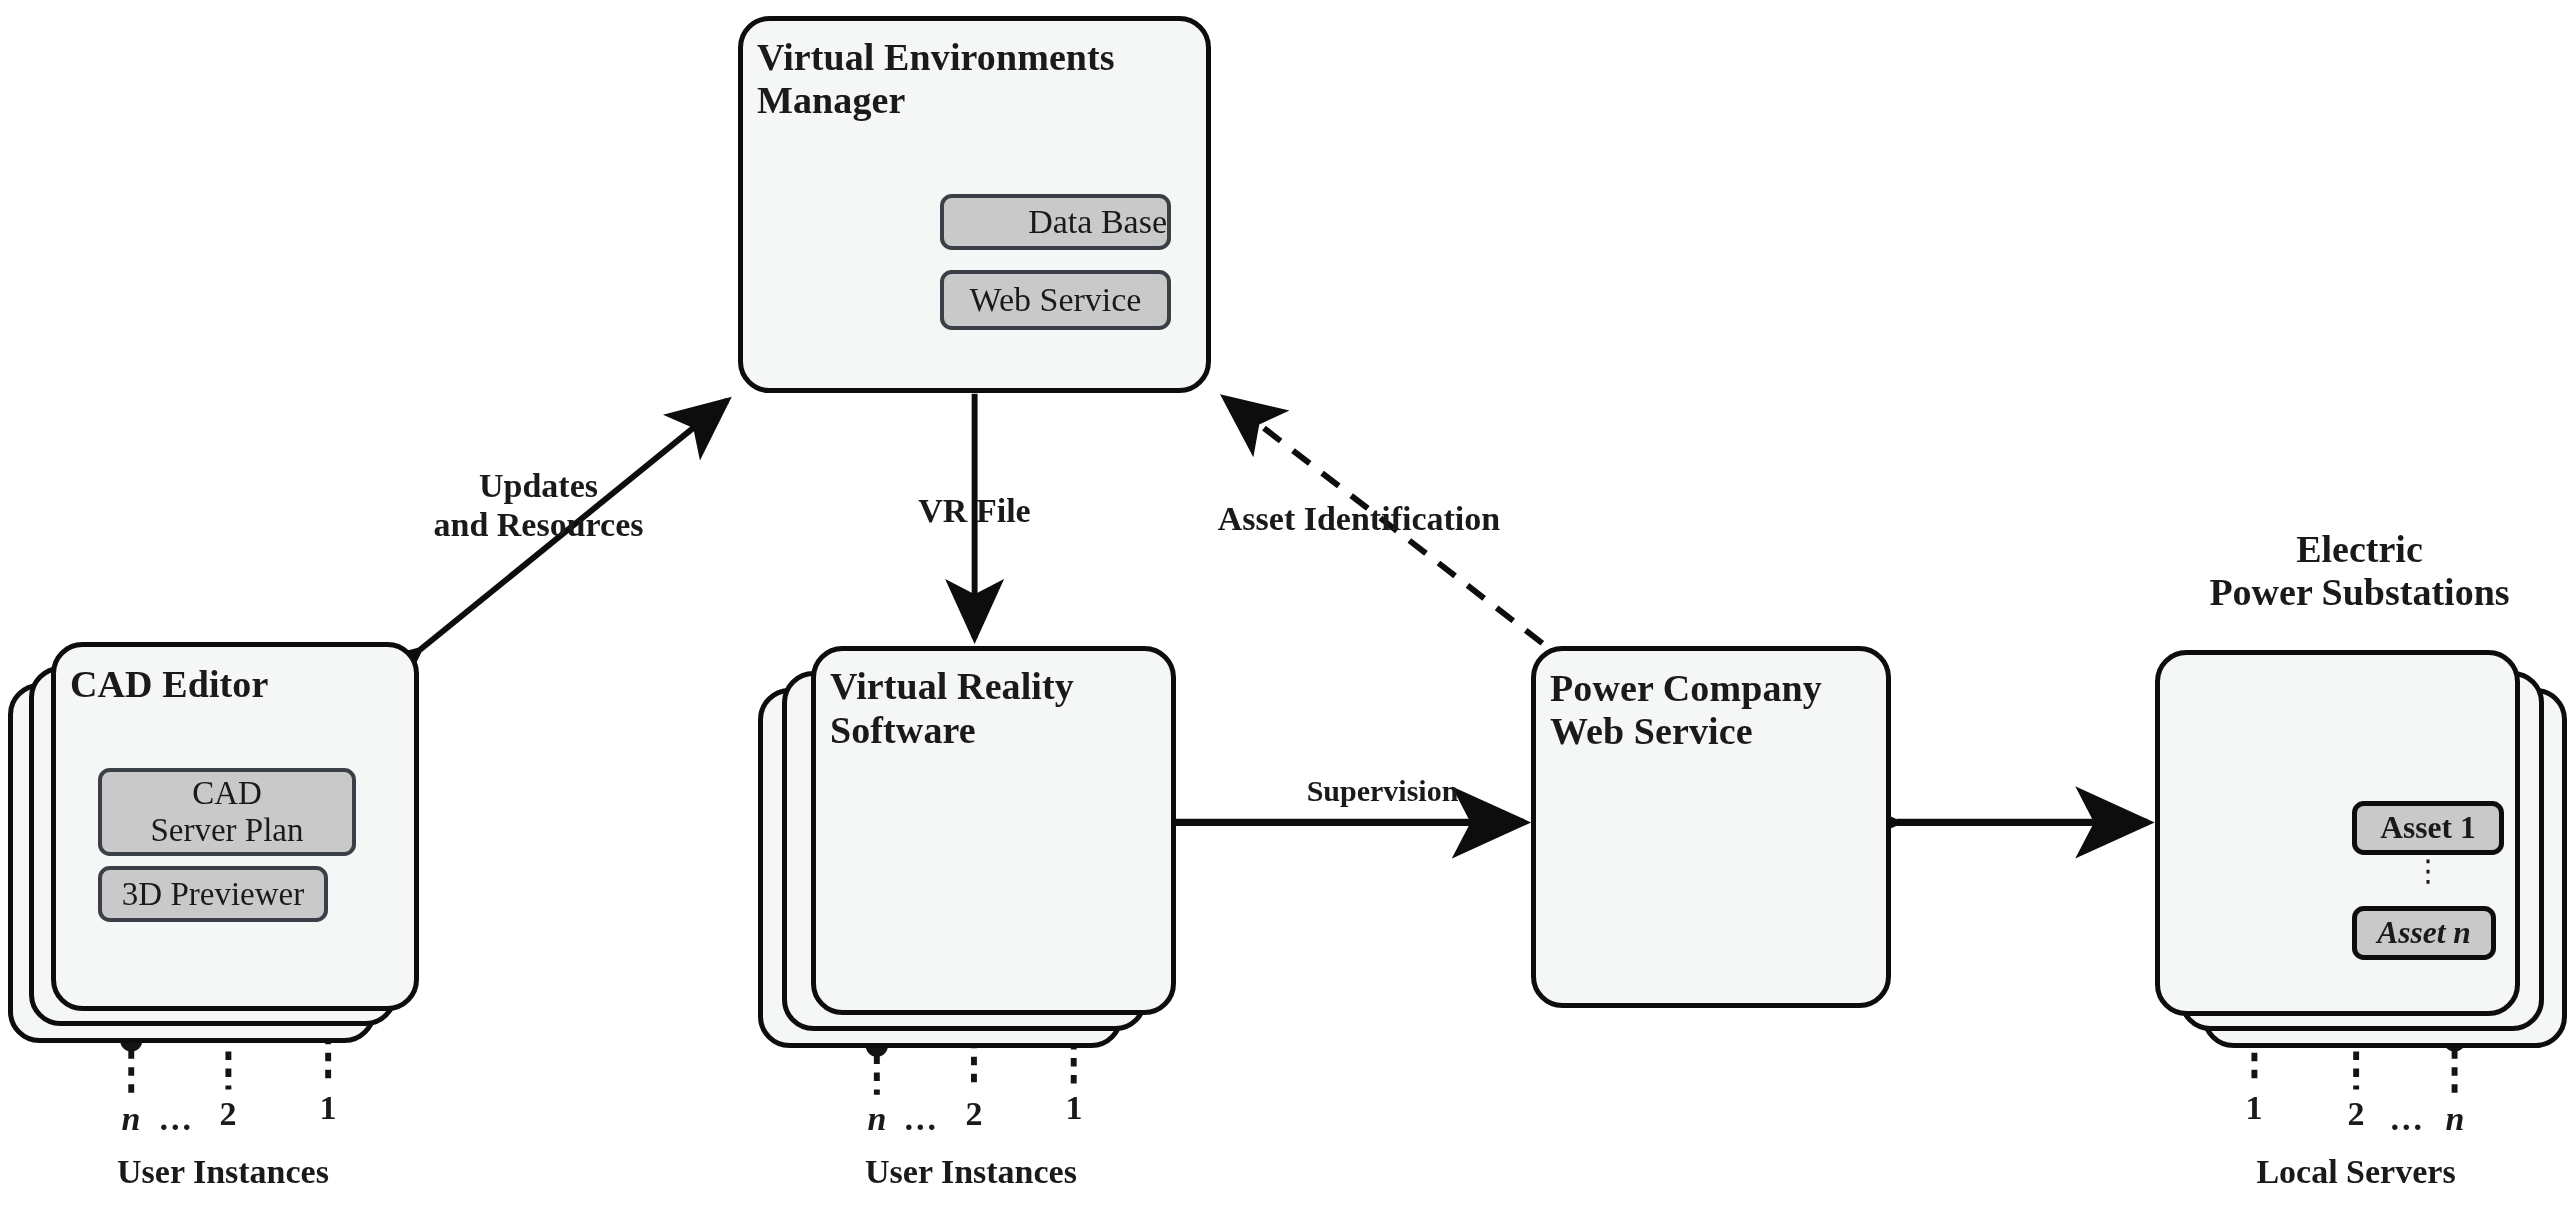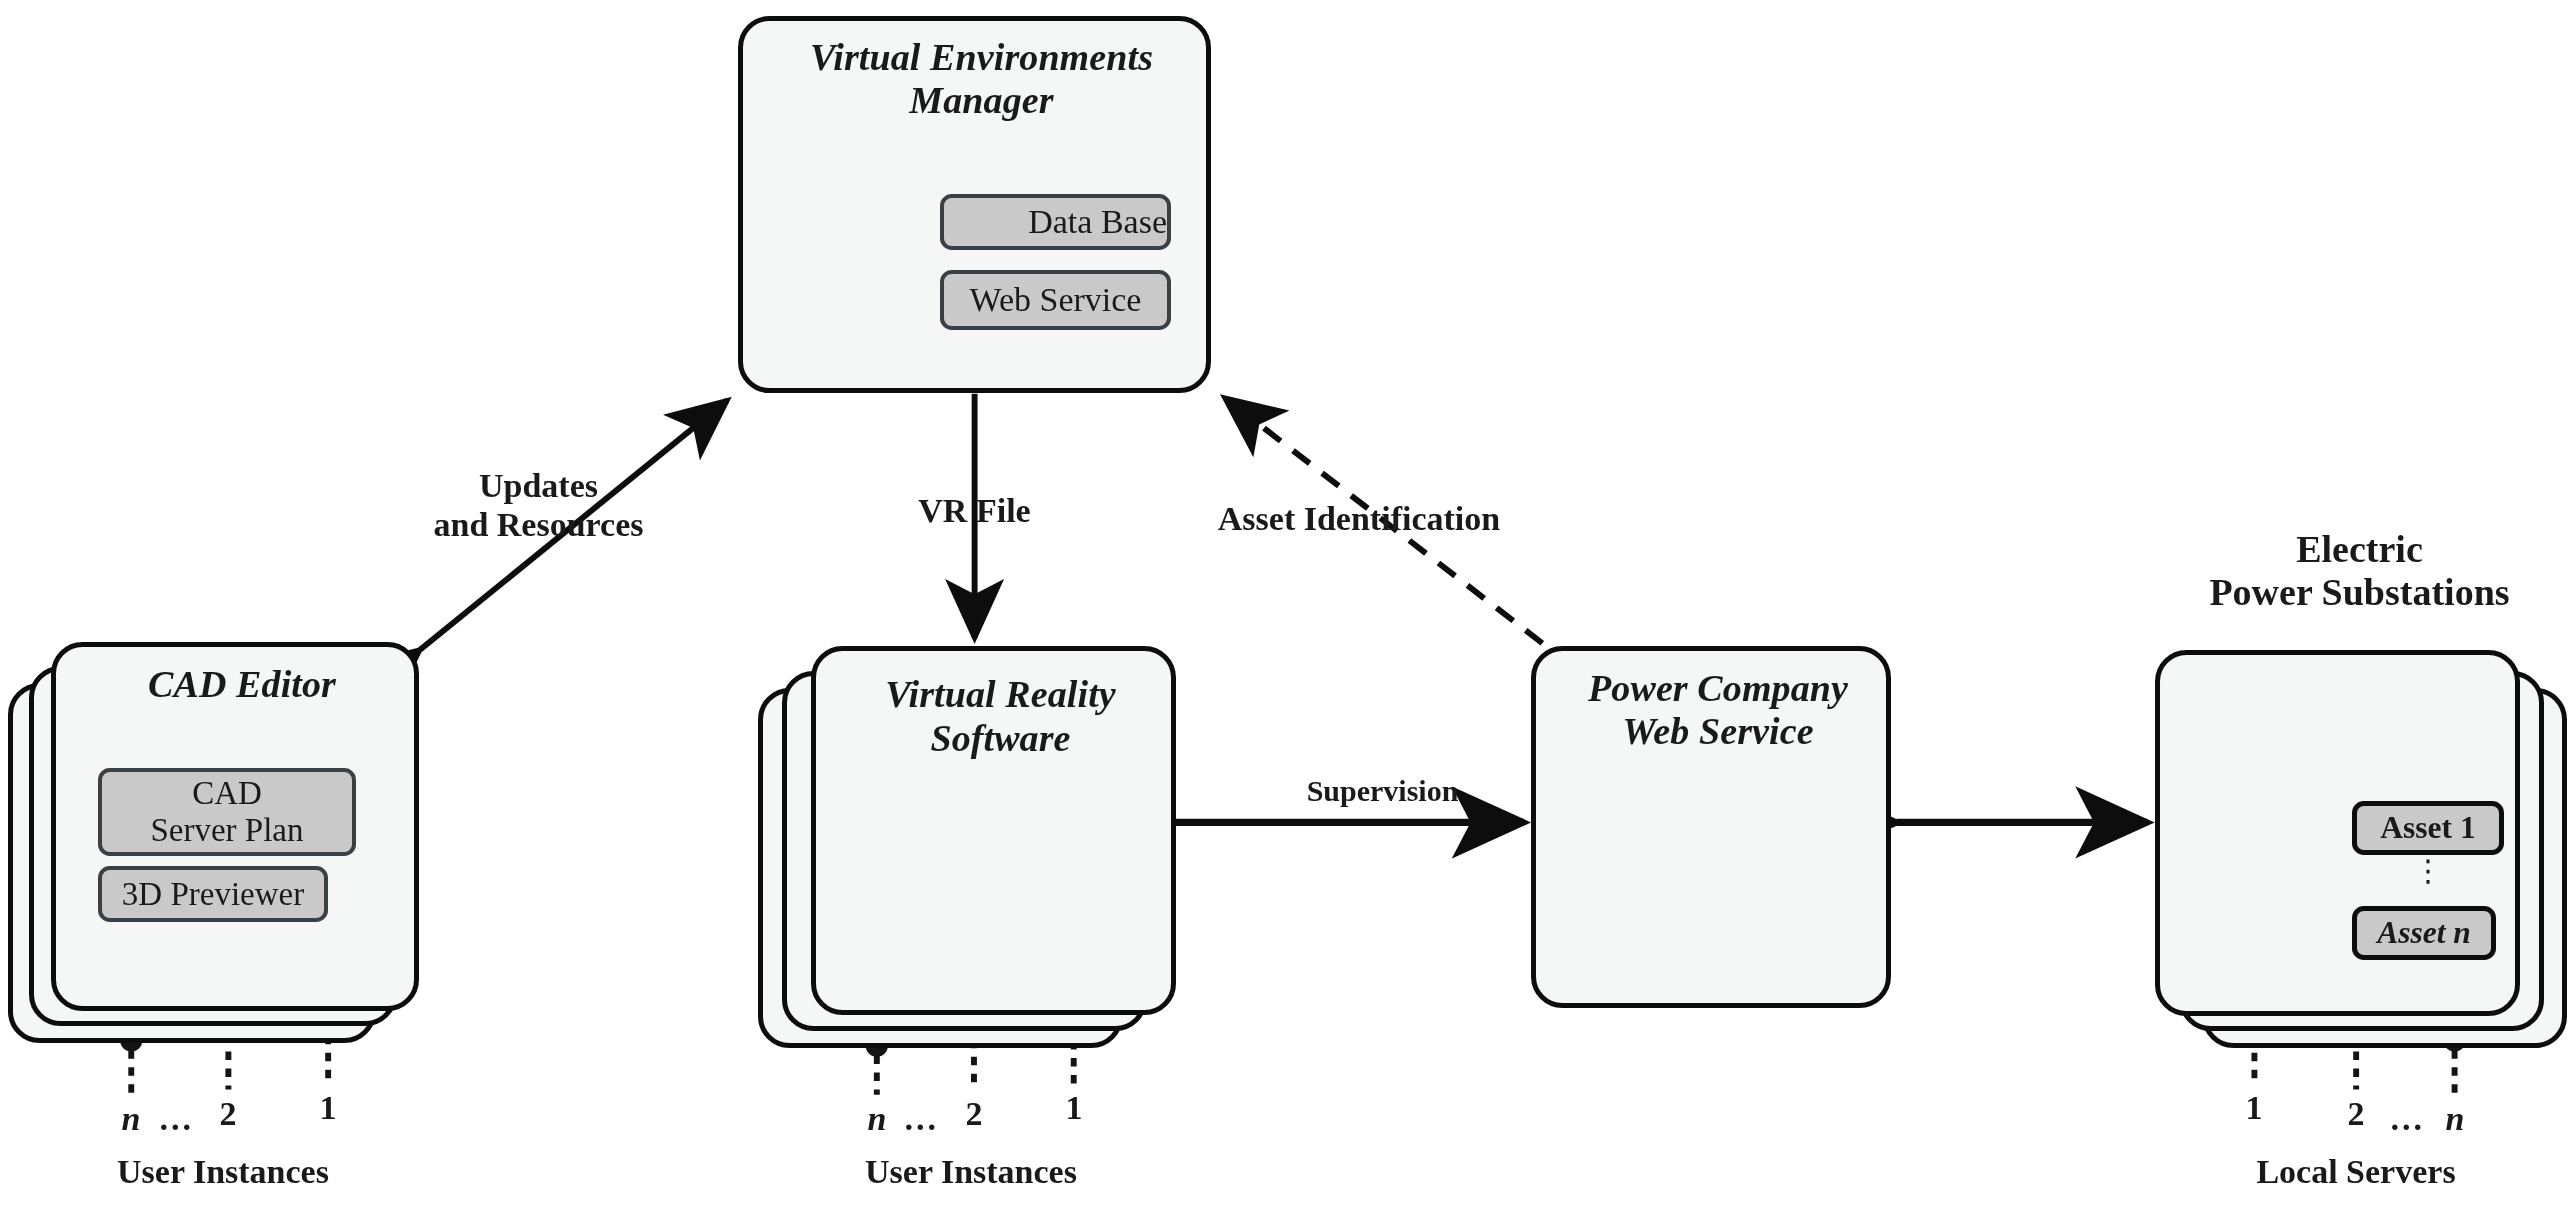--- a/index.html
+++ b/index.html
@@ -3,22 +3,22 @@
 <meta charset="utf-8">
 <style>
   html,body{margin:0;padding:0;background:#ffffff;}
   body{width:2576px;height:1211px;position:relative;overflow:hidden;
        font-family:"Liberation Serif","DejaVu Serif",serif;color:#1a1a1a;}
 
   
   .box{position:absolute;background:#f4f7f6;border:5.9px solid #0d0d0d;
        border-radius:31.5px;box-sizing:border-box;}
   .box.back{background:#f4f7f6;}
-  .box-title{position:absolute;left:14px;right:0;text-align:center;
-             font-weight:bold;line-height:1.14;letter-spacing:0.1px;font-style:italic;}
+  .box-title{position:absolute;left:14px;right:0;text-align:left;
+             font-weight:bold;line-height:1.14;letter-spacing:0.1px;}
 
   
   .pill{position:absolute;background:#c9c9c9;border:4.6px solid #3b4046;
         border-radius:11.8px;box-sizing:border-box;display:flex;
         align-items:center;justify-content:center;text-align:center;
         line-height:1.12;}
   .pill.strong{border-color:#0d0d0d;border-width:5.3px;font-weight:bold;}
 
   
   .lbl{position:absolute;text-align:center;font-weight:bold;line-height:1.16;}
@@ -251,21 +251,21 @@
 
 <div class="tick it" style="left:110px;top:1100px;width:42px;">n</div>
 <div class="tick dots" style="left:155px;top:1100px;width:42px;">…</div>
 <div class="tick" style="left:207px;top:1095px;width:42px;">2</div>
 <div class="tick" style="left:307px;top:1089px;width:42px;">1</div>
 <div class="lbl" style="left:26px;top:1152px;width:394px;font-size:34px;">User Instances</div>
 
 <div class="box back" style="left:758px;top:688px;width:365px;height:360px;"></div>
 <div class="box back" style="left:782px;top:671px;width:365px;height:360px;"></div>
 <div class="box" style="left:811px;top:646px;width:365px;height:369px;">
-  <div class="box-title" style="top:14.4px;font-size:38px;margin-top:8px;">
+  <div class="box-title" style="top:14.4px;font-size:38px;">
     <span>Virtual Reality</span><br>
     <span>Software</span>
   </div>
 </div>
 
 <div class="tick it" style="left:856px;top:1100px;width:42px;">n</div>
 <div class="tick dots" style="left:900px;top:1100px;width:42px;">…</div>
 <div class="tick" style="left:953px;top:1095px;width:42px;">2</div>
 <div class="tick" style="left:1053px;top:1089px;width:42px;">1</div>
 <div class="lbl" style="left:774px;top:1152px;width:394px;font-size:34px;">User Instances</div>

